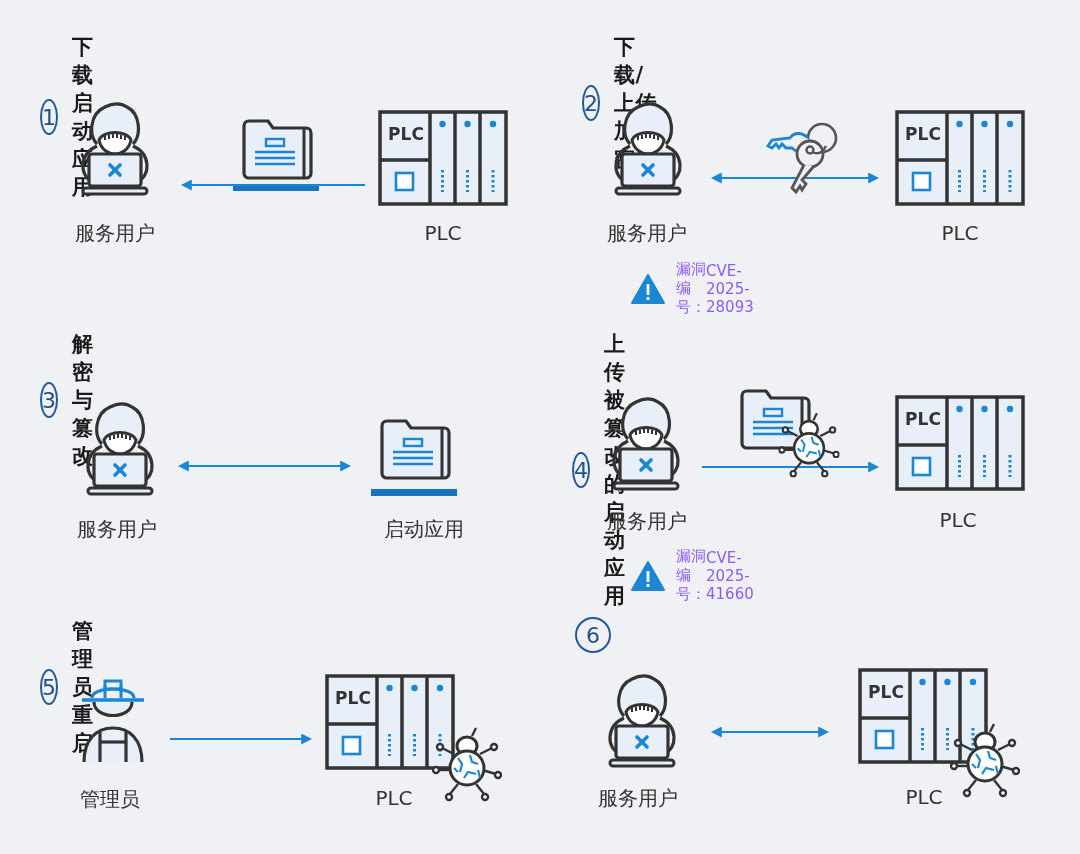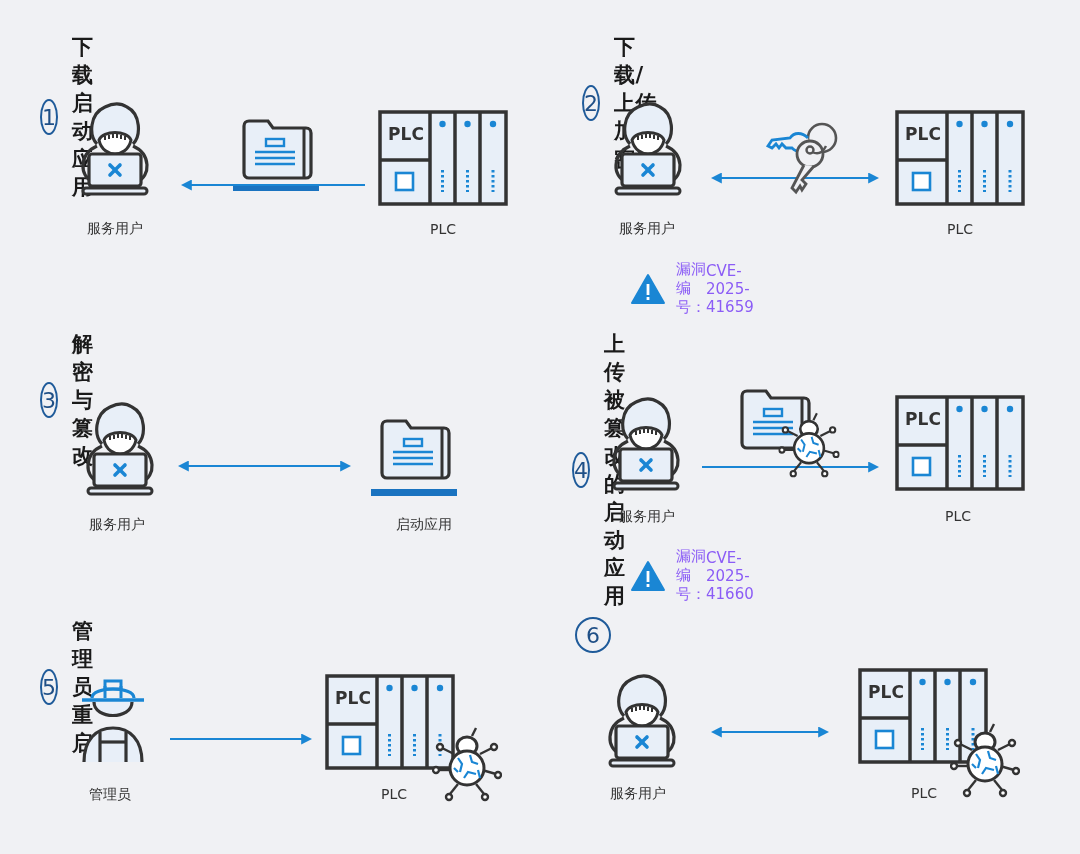--- a/index.html
+++ b/index.html
@@ -11,21 +11,21 @@
     position: relative;
   }
   .panel { position: absolute; }
   .step-header { position: absolute; display: flex; align-items: center; }
   .step-num {
     width: 36px; height: 36px; border: 2px solid #1f5b9a; border-radius: 50%;
     display: flex; align-items: center; justify-content: center;
     font-size: 22px; color: #1f4f86; font-weight: 500; box-sizing: border-box;
   }
   .step-title { margin-left: 14px; font-size: 21px; font-weight: bold; color: #1a1a1a; letter-spacing: 0.5px; }
-  .label { position: absolute; font-size: 14px; color: #333; text-align: center; width: 120px; }
+  .label { position: absolute; font-size: 20px; color: #333; text-align: center; width: 120px; }
   .icon { position: absolute; }
   .cve { position: absolute; display: flex; align-items: center; font-size: 15px; color: #8b5cf6; }
   .cve .ttl { margin-left: 10px; }
   svg { display: block; overflow: visible; }
 </style>
 </head>
 <body>
 
 <svg width="0" height="0" style="position:absolute">
   <defs>
@@ -190,21 +190,21 @@
     <div style="position:absolute;left:4px;top:14px;width:48px;text-align:center;font-size:17px;font-weight:bold;color:#333;">PLC</div>
   </div>
   <div class="label" style="left:900px;top:221px;">PLC</div>
   <div class="cve" style="left:630px;top:260px;">
     <svg width="36" height="32">
       <path d="M18 2 L34 30 L2 30 Z" fill="#1a86d4" stroke="#1a86d4" stroke-width="2" stroke-linejoin="round"></path>
       <rect x="16.6" y="11" width="2.8" height="11" fill="#fff"></rect>
       <rect x="16.6" y="24" width="2.8" height="3" fill="#fff"></rect>
     </svg>
     <span class="ttl">漏洞编号：</span>
-    <span>CVE-2025-41659</span>
+    <span>CVE-2025-28093</span>
   </div>
 </div>
 
 <div class="panel">
   <div class="step-header" style="left:40px;top:330px;">
     <div class="step-num">3</div>
     <div class="step-title">解密与篡改</div>
   </div>
   <div class="icon" style="left:80px;top:400px;width:80px;height:100px;">
     <svg width="80" height="100">

